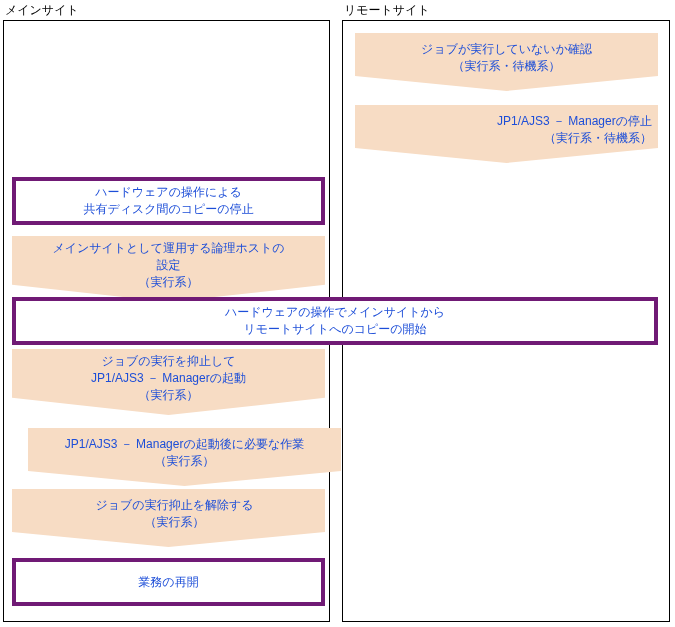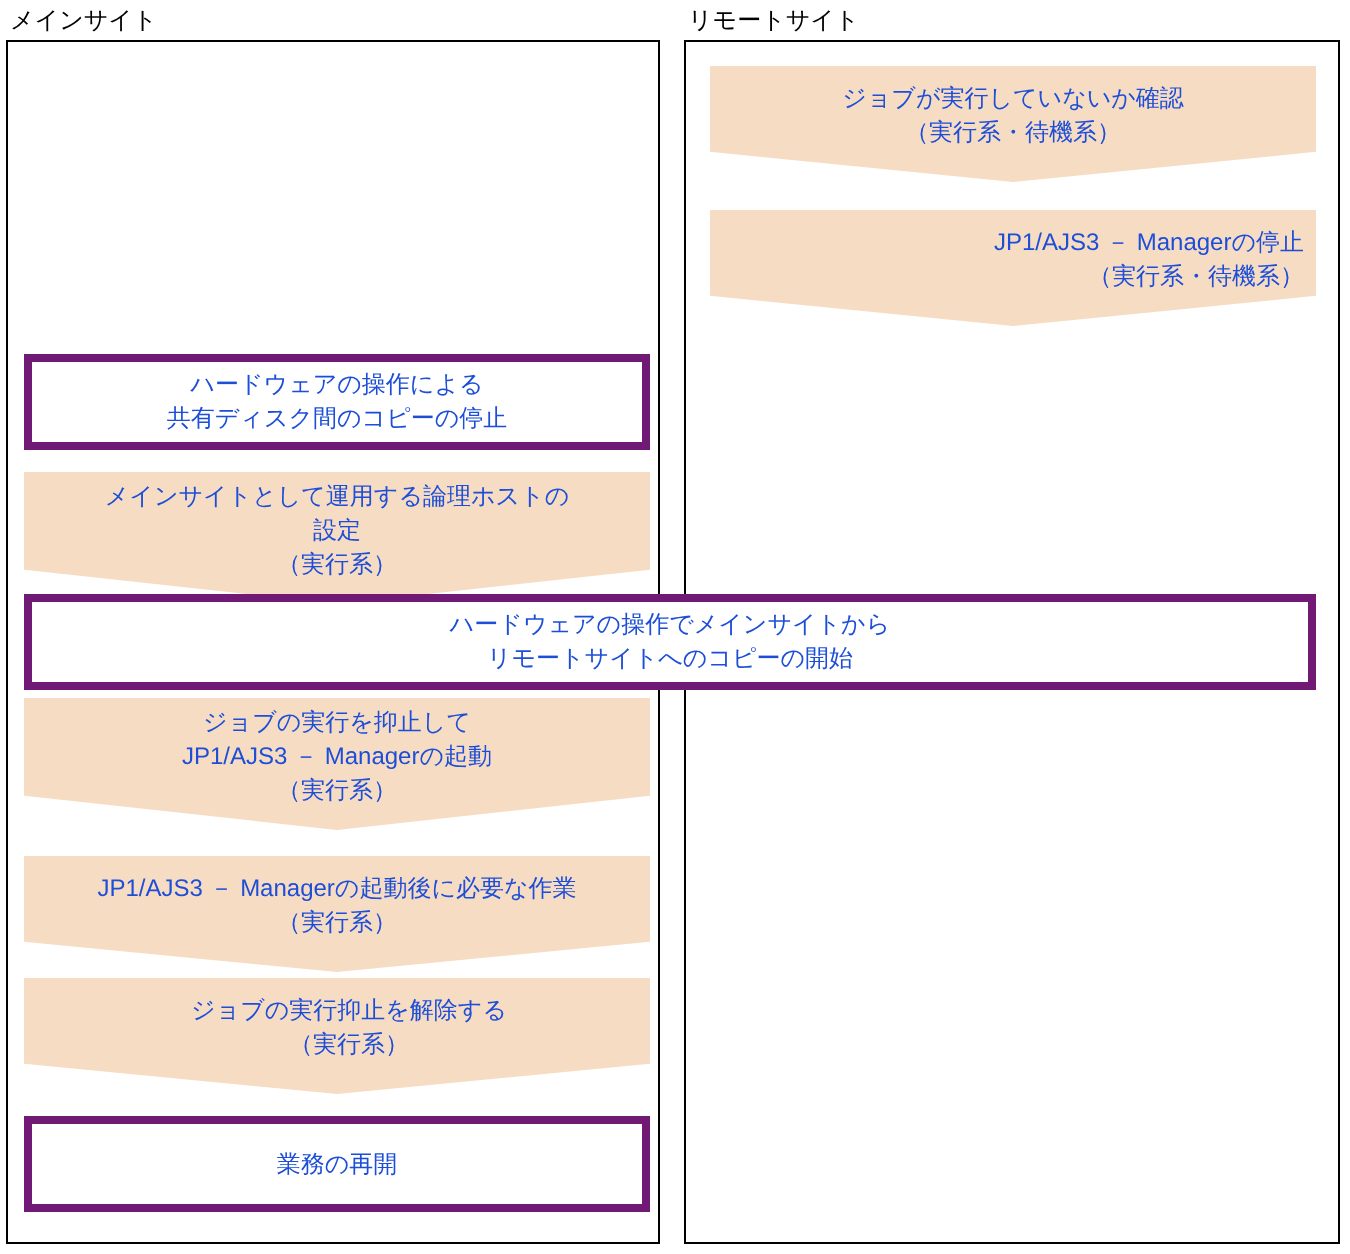--- a/index.html
+++ b/index.html
@@ -128,21 +128,21 @@
   </div>
 
   <div class="step chevron" style="left:12px; top:349px; width:313px; height:66px;">
     <div class="txt">
       <span class="line1">ジョブの実行を抑止して</span>
       <span class="line2">JP1/AJS3 － Managerの起動</span>
       <span class="line3">（実行系）</span>
     </div>
   </div>
 
-  <div class="step chevron" style="left:12px; top:428px; width:313px; height:58px;">
+  <div class="step chevron" style="left:28px; top:428px; width:313px; height:58px;">
     <div class="txt">
       <span class="line1">JP1/AJS3 － Managerの起動後に必要な作業</span>
       <span class="line2">（実行系）</span>
     </div>
   </div>
 
   <div class="step chevron" style="left:12px; top:489px; width:313px; height:58px;padding-left:12px;">
     <div class="txt">
       <span class="line1">ジョブの実行抑止を解除する</span>
       <span class="line2">（実行系）</span>

